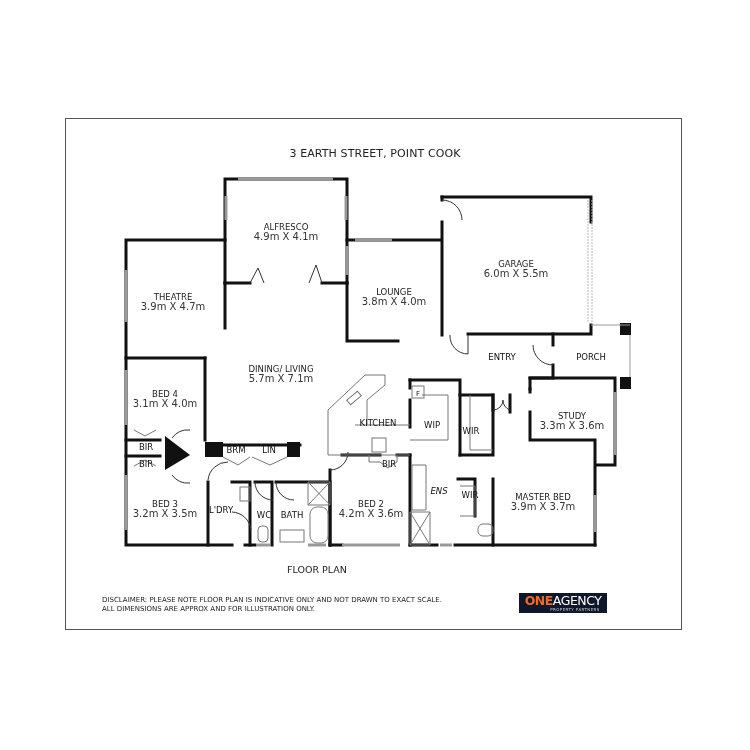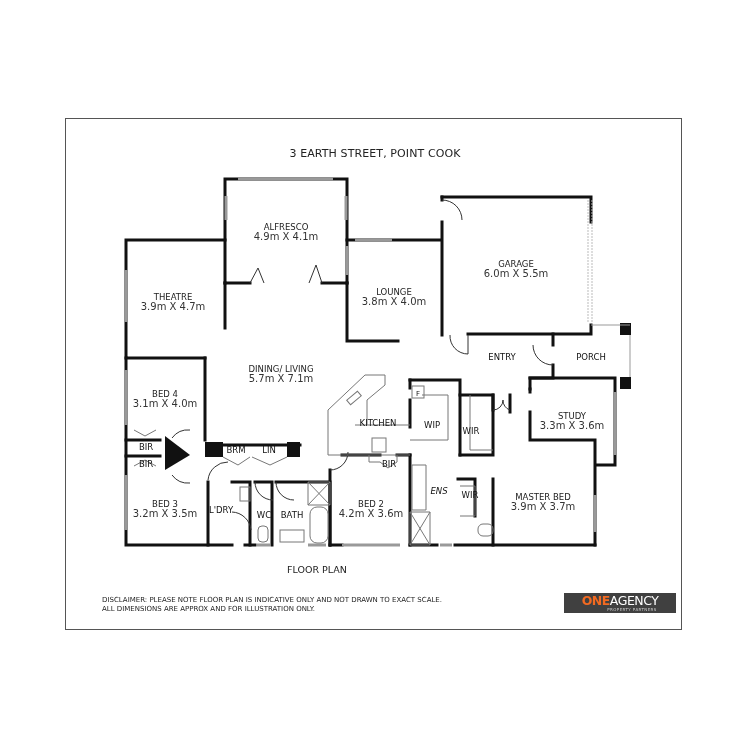--- a/index.html
+++ b/index.html
@@ -6,21 +6,21 @@
   body { width: 750px; height: 750px; position: relative; overflow: hidden; font-family: "DejaVu Sans", sans-serif; }
   .frame { position: absolute; left: 65px; top: 118px; width: 617px; height: 512px; border: 1.5px solid #555555; box-sizing: border-box; }
   .title { position: absolute; left: 0; width: 750px; top: 147px; text-align: center; font-size: 11px; color: #222; letter-spacing: 0.1px; }
   .plan-svg { position: absolute; left: 0; top: 0; }
   .room-label { position: absolute; text-align: center; color: #222; transform: translateX(-50%); white-space: nowrap; }
   .room-name { font-size: 8.5px; line-height: 10px; display: block; }
   .room-dim { font-size: 10px; line-height: 9px; display: block; color: #333; }
   .small-label { position: absolute; font-size: 8.5px; color: #111; transform: translate(-50%, -50%); white-space: nowrap; }
   .caption { position: absolute; left: 0; width: 634px; top: 564px; text-align: center; font-size: 9.5px; color: #222; }
   .disclaimer { position: absolute; left: 102px; top: 596px; font-size: 7px; line-height: 9px; color: #222; }
-  .logo { position: absolute; left: 564px; top: 593px; width: 112px; height: 20px; background: #404040; display: flex; flex-direction: column; align-items: center; justify-content: center; }
+  .logo { position: absolute; left: 519px; top: 593px; width: 88px; height: 20px; background: #0f172a; display: flex; flex-direction: column; align-items: center; justify-content: center; }
   .logo-main { font-size: 12.5px; line-height: 12px; font-weight: bold; letter-spacing: -0.5px; }
   .logo-one { color: #f26a21; }
   .logo-agency { color: #ffffff; font-weight: normal; }
   .logo-sub { font-size: 4px; line-height: 5px; color: #cccccc; letter-spacing: 0.4px; margin-left: 24px; }
 </style>
 </head>
 <body>
 
 <div class="frame"></div>
 <div class="title">3 EARTH STREET, POINT COOK</div>

